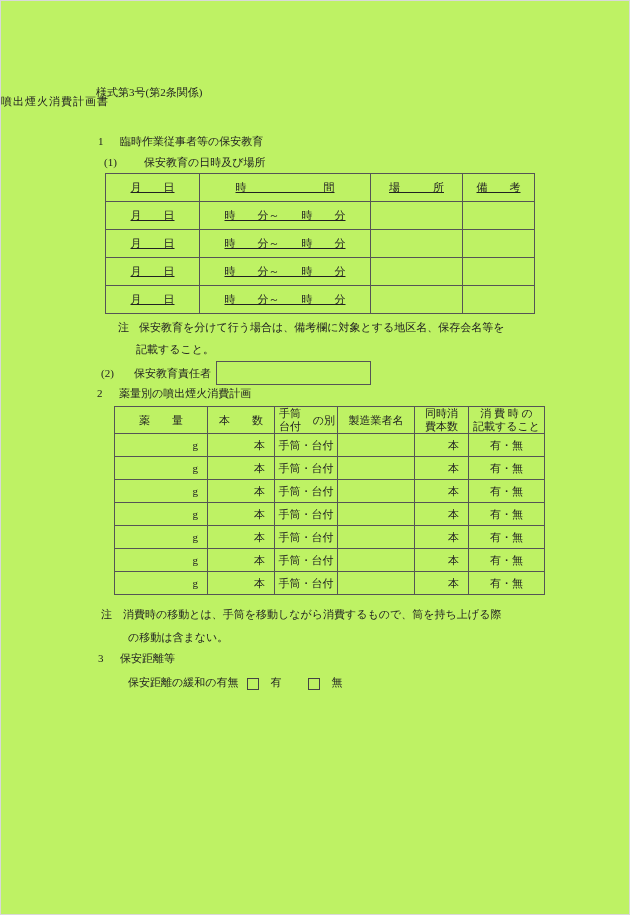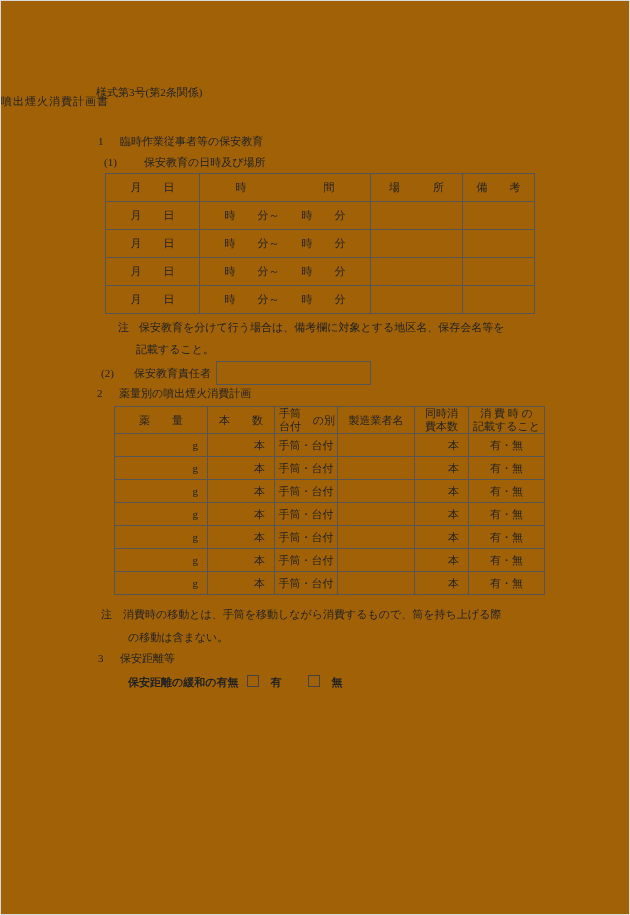--- a/index.html
+++ b/index.html
@@ -1,46 +1,46 @@
 <!DOCTYPE html>
 <html><head>
 <meta charset="utf-8">
 <style>
   html,body{margin:0;padding:0;background:#fff;}
   .page{
-    position:relative;width:630px;height:915px;background:#a16207;
+    position:relative;width:630px;height:915px;background:#bef264;
     font-family:"Liberation Serif","DejaVu Serif",serif;
     font-size:11px;color:#222;line-height:15px;
     box-sizing:border-box;border:1px solid #d9d9d9;overflow:hidden;
   }
   .abs{position:absolute;}
   .line{position:absolute;display:flex;white-space:nowrap;}
   .num{display:inline-block;}
   .w22{width:22px;}
   .w40{width:40px;}
   .w33{width:33px;}
   .doc-title{position:absolute;left:0;right:0;top:93px;text-align:left;letter-spacing:1px;}
   table{border-collapse:collapse;table-layout:fixed;position:absolute;}
   th,td{border:1px solid #555;font-weight:normal;padding:0;text-align:center;vertical-align:middle;overflow:hidden;}
-  .t1{left:104px;top:172px;}
+  .t1{left:104px;top:172px;text-decoration:underline;}
   .t1 tr{height:28px;}
   .t2{left:113px;top:405px;}
   .t2 tr{height:23px;}
   .t2 tr.hd{height:25px;}
   .cell-r{text-align:right;padding-right:9px;}
   .type-hd{display:flex;align-items:center;justify-content:space-between;padding:0 2px 0 4px;}
   .stack{display:flex;flex-direction:column;line-height:13px;text-align:center;}
   .two-line{line-height:13px;margin-top:22px;}
   .two-line span{display:block;}
   .note{position:absolute;white-space:nowrap;}
   .nline{display:flex;}
   .np{margin-right:10px;}
   .fillbox{display:inline-block;width:155px;height:24px;border:1px solid #555;margin-left:5px;box-sizing:border-box;}
   .item2row{align-items:center;height:26px;}
-  .cbline{align-items:flex-start;font-weight:bold;}
+  .cbline{align-items:flex-end;}
   .cbx{display:inline-block;width:10px;height:10px;border:1px solid #444;margin-left:8px;margin-right:12px;}
   .cbx.sp{margin-left:26px;}
 </style>
 </head>
 <body>
 
 <div class="page">
 
   <div class="abs" style="left:95px;top:84px">様式第3号(第2条関係)</div>
 

